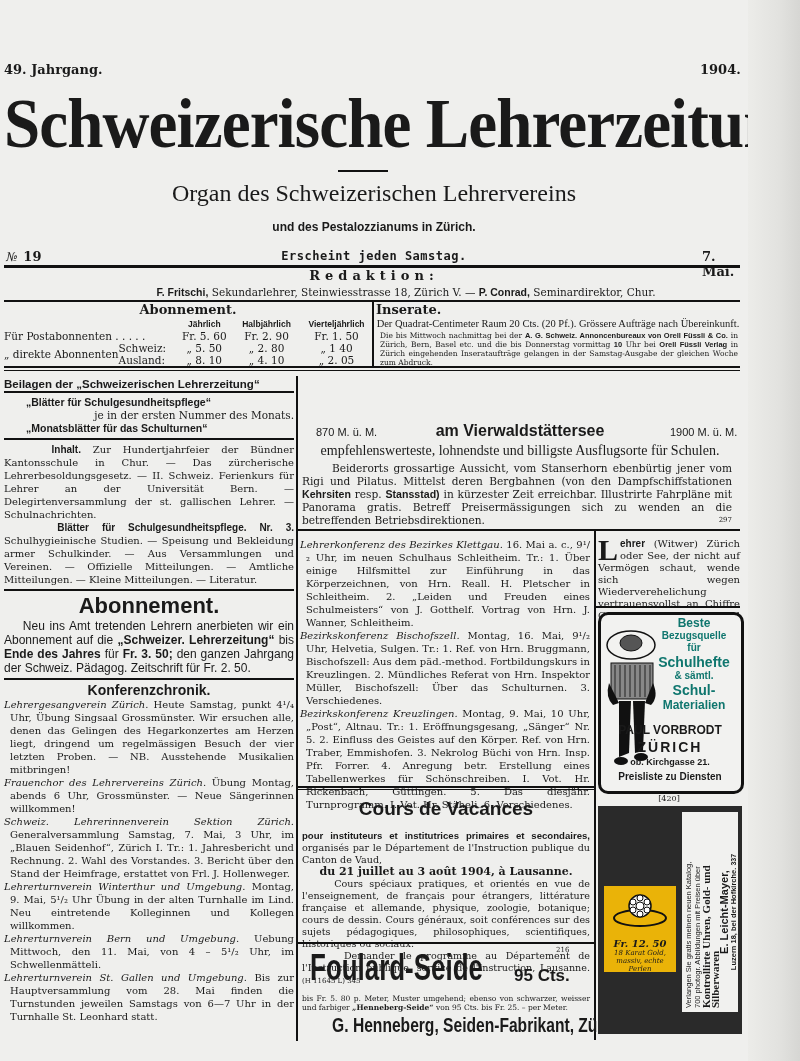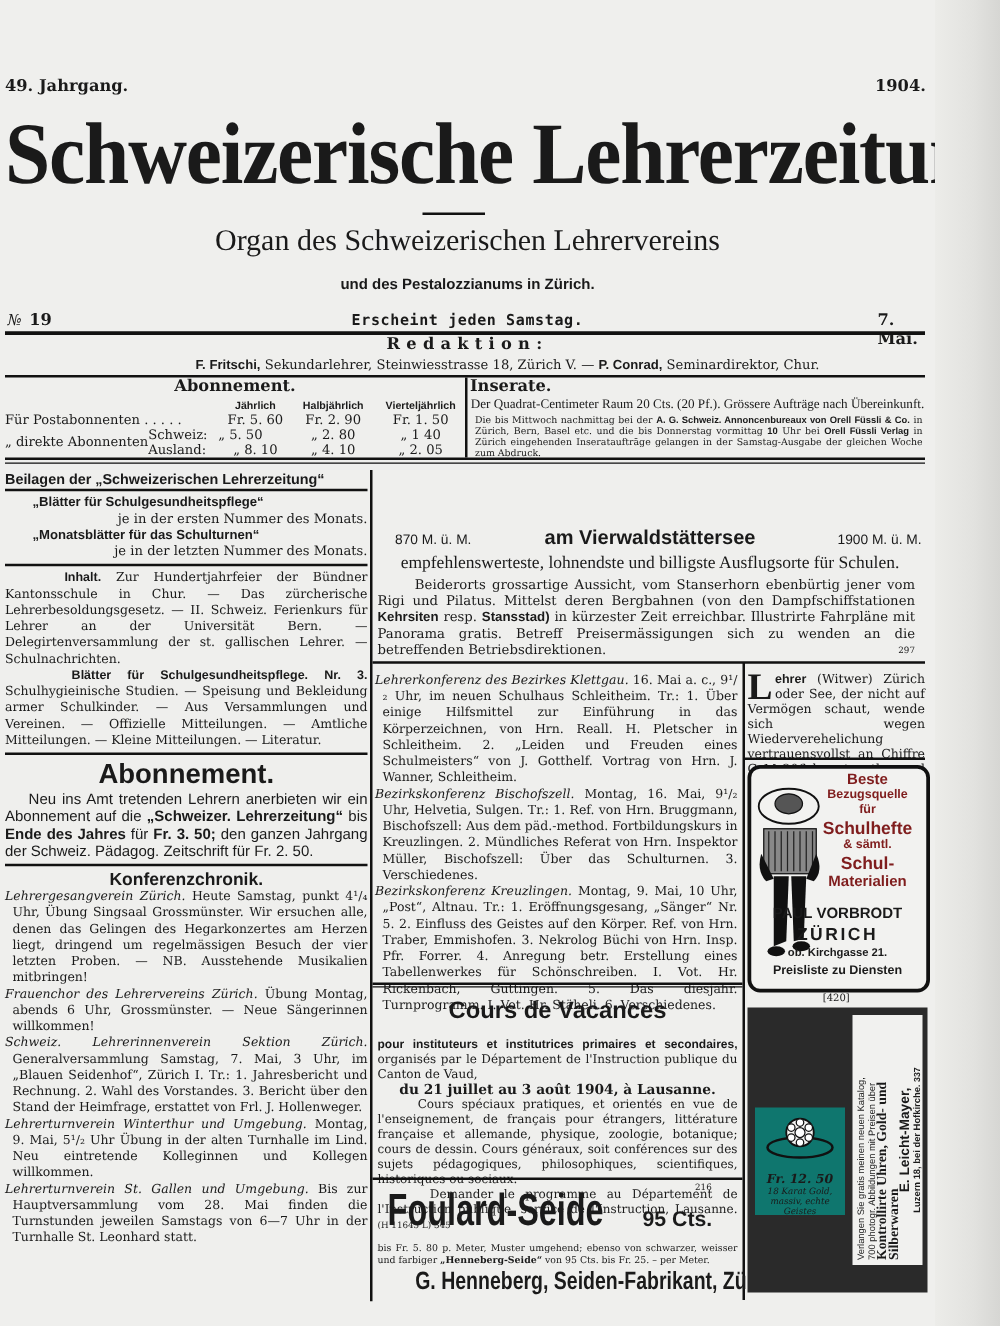--- a/index.html
+++ b/index.html
@@ -76,37 +76,37 @@
   .burg-tag { left: 300px; top: 443px; width: 440px; text-align: center; font-family: "Liberation Serif", serif; font-size: 14px; }
   .burg-body { left: 302px; top: 462px; width: 430px; font-size: 10.6px; line-height: 13px; text-align: justify; }
   .burg-body b { font-family: "Liberation Sans", sans-serif; }
   .num { font-size: 7px; }
 
   .col-mid { left: 300px; top: 538px; width: 290px; }
   .lehrer-ad { left: 598px; top: 538px; width: 142px; font-size: 10px; line-height: 12px; text-align: justify; }
   .dropcap { float: left; font-size: 30px; line-height: 24px; font-weight: bold; margin-right: 2px; font-family: "Liberation Serif", serif; }
 
   .vorbrodt { left: 598px; top: 612px; width: 140px; height: 176px; border: 3px solid #111; border-radius: 10px; background: #f2f2f0; }
-  .vb-text { position: absolute; right: 4px; top: 2px; width: 86px; text-align: center; font-family: "Liberation Sans", sans-serif; font-weight: bold; color: #7f1d1d; }
+  .vb-text { position: absolute; right: 4px; top: 2px; width: 86px; text-align: center; font-family: "Liberation Sans", sans-serif; font-weight: bold; color: #0f766e; }
   .vb-bot { position: absolute; left: 2px; width: 134px; text-align: center; font-family: "Liberation Sans", sans-serif; font-weight: bold; }
   .vb-num { left: 598px; top: 794px; width: 142px; text-align: center; font-size: 8px; }
 
   .cours-h { left: 300px; top: 792px; width: 292px; text-align: center; font-family: "Liberation Sans", sans-serif; font-weight: bold; font-size: 19px; line-height: 34px; white-space: nowrap; }
   .cours-body { left: 302px; top: 830px; width: 288px; font-size: 9.6px; line-height: 12px; text-align: justify; }
   .cours-body b { font-family: "Liberation Sans", sans-serif; }
   .cours-date { text-align: center; font-weight: bold; font-size: 11px; }
 
   .foulard-h { left: 300px; top: 948px; width: 292px; font-family: "Liberation Sans", sans-serif; font-weight: bold; font-size: 36px; line-height: 40px; transform: scaleX(0.72); transform-origin: left top; white-space: nowrap; padding-left: 14px; }
   .foulard-price { left: 514px; top: 966px; font-family: "Liberation Sans", sans-serif; font-weight: bold; font-size: 17px; }
   .foulard-num { left: 556px; top: 946px; font-size: 7px; }
   .foulard-body { left: 302px; top: 994px; width: 288px; font-size: 7.5px; line-height: 9px; text-align: justify; }
   .foulard-firm { left: 300px; top: 1014px; width: 292px; text-align: center; font-family: "Liberation Sans", sans-serif; font-weight: bold; font-size: 20px; white-space: nowrap; transform: scaleX(0.78); transform-origin: center top; }
 
   .leicht { left: 598px; top: 806px; width: 144px; height: 228px; background: #2a2a2a; }
-  .ring-card { position: absolute; left: 6px; top: 80px; width: 72px; height: 86px; background: #0f766e; text-align: center; }
+  .ring-card { position: absolute; left: 6px; top: 80px; width: 72px; height: 86px; background: #eab308; text-align: center; }
   .ring-price { font-family: "DejaVu Serif", serif; font-style: italic; font-weight: bold; font-size: 10px; margin-top: 4px; }
   .ring-desc { font-style: italic; font-size: 7px; line-height: 8px; }
   .leicht-text { position: absolute; left: 84px; top: 6px; width: 56px; height: 200px; background: #f1f1ef; overflow: hidden; }
   .vert { position: absolute; left: 0; top: 200px; width: 200px; transform: rotate(-90deg); transform-origin: 0 0; font-size: 7.5px; line-height: 9px; font-family: "Liberation Sans", sans-serif; padding: 2px 4px; box-sizing: border-box; }
   .vert .big { font-family: "Liberation Serif", serif; font-size: 11px; font-weight: bold; }
   .vert .name { font-family: "Liberation Sans", sans-serif; font-weight: bold; font-size: 11px; text-align: center; }
 </style>
 </head>
 <body>
 
@@ -144,21 +144,21 @@
     </tr>
     <tr>
       <td colspan="2">Für Postabonnenten . . . . .</td>
       <td style="text-align:center">Fr. 5. 60</td>
       <td style="text-align:center">Fr. 2. 90</td>
       <td style="text-align:center">Fr. 1. 50</td>
     </tr>
     <tr>
       <td rowspan="2">„ direkte Abonnenten</td>
       <td>Schweiz:</td>
-      <td style="">„ 5. 50</td>
+      <td style="text-align:center">„ 5. 50</td>
       <td style="text-align:center">„ 2. 80</td>
       <td style="text-align:center">„ 1 40</td>
     </tr>
     <tr>
       <td>Ausland:</td>
       <td style="text-align:center">„ 8. 10</td>
       <td style="text-align:center">„ 4. 10</td>
       <td style="text-align:center">„ 2. 05</td>
     </tr>
   </tbody>
@@ -181,21 +181,20 @@
 
   <div class="vr" style="left:296px;top:376px;height:665px;"></div>
   <div class="vr" style="left:594px;top:530px;height:510px;"></div>
 
   <div class="abs col-left">
     <div class="beil-h">Beilagen der „Schweizerischen Lehrerzeitung“</div>
     <div style="height:2px;background:#111;margin:1px 0 3px;"></div>
     <div class="beil-item">„Blätter für Schulgesundheitspflege“</div>
     <div class="beil-sub">je in der ersten Nummer des Monats.</div>
     <div class="beil-item">„Monatsblätter für das Schulturnen“</div>
-    <div class="beil-sub">je in der letzten Nummer des Monats.</div>
     <div style="height:2px;background:#111;margin:3px 0 3px;"></div>
     <div class="inhalt">
       &nbsp;&nbsp;&nbsp;&nbsp;<b>Inhalt.</b>
       <span>Zur Hundertjahrfeier der Bündner Kantonsschule in Chur. — Das zürcherische Lehrerbesoldungsgesetz. — II. Schweiz. Ferienkurs für Lehrer an der Universität Bern. — Delegirtenversammlung der st. gallischen Lehrer. — Schulnachrichten.</span><br>
       &nbsp;&nbsp;&nbsp;&nbsp;<b>Blätter für Schulgesundheitspflege. Nr. 3.</b>
       <span>Schulhygieinische Studien. — Speisung und Bekleidung armer Schulkinder. — Aus Versammlungen und Vereinen. — Offizielle Mitteilungen. — Amtliche Mitteilungen. — Kleine Mitteilungen. — Literatur.</span>
     </div>
     <div style="height:2px;background:#111;margin:3px 0 2px;"></div>
     <div class="abo2-h">Abonnement.</div>
     <div class="abo2-t">
@@ -206,20 +205,21 @@
       <span>für</span>
       <b>Fr. 3. 50;</b>
       <span>den ganzen Jahrgang der Schweiz. Pädagog. Zeitschrift für Fr. 2. 50.</span>
     </div>
     <div style="height:2px;background:#111;margin:3px 0 2px;"></div>
     <div class="konf-h">Konferenzchronik.</div>
     <p class="kp"><i>Lehrergesangverein Zürich.</i> <span>Heute Samstag, punkt 4¹/₄ Uhr, Übung Singsaal Grossmünster. Wir ersuchen alle, denen das Gelingen des Hegarkonzertes am Herzen liegt, dringend um regelmässigen Besuch der vier letzten Proben. — NB. Ausstehende Musikalien mitbringen!</span></p>
     <p class="kp"><i>Frauenchor des Lehrervereins Zürich.</i> <span>Übung Montag, abends 6 Uhr, Grossmünster. — Neue Sängerinnen willkommen!</span></p>
     <p class="kp"><i>Schweiz. Lehrerinnenverein Sektion Zürich.</i> <span>Generalversammlung Samstag, 7. Mai, 3 Uhr, im „Blauen Seidenhof“, Zürich I. Tr.: 1. Jahresbericht und Rechnung. 2. Wahl des Vorstandes. 3. Bericht über den Stand der Heimfrage, erstattet von Frl. J. Hollenweger.</span></p>
     <p class="kp"><i>Lehrerturnverein Winterthur und Umgebung.</i> <span>Montag, 9. Mai, 5¹/₂ Uhr Übung in der alten Turnhalle im Lind. Neu eintretende Kolleginnen und Kollegen willkommen.</span></p>
+    <p class="kp"><i>Lehrerturnverein Bern und Umgebung.</i> <span>Uebung Mittwoch, den 11. Mai, von 4 – 5¹/₂ Uhr, im Schwellenmätteli.</span></p>
     <p class="kp"><i>Lehrerturnverein St. Gallen und Umgebung.</i> <span>Bis zur Hauptversammlung vom 28. Mai finden die Turnstunden jeweilen Samstags von 6—7 Uhr in der Turnhalle St. Leonhard statt.</span></p>
 
   </div>
 
   <div class="abs burg-sub">
     <span class="m1">870 M. ü. M.</span>
     <span class="m2">am Vierwaldstättersee</span>
     <span class="m3">1900 M. ü. M.</span>
   </div>
   <div class="abs burg-tag">empfehlenswerteste, lohnendste und billigste Ausflugsorte für Schulen.</div>
@@ -315,21 +315,21 @@
         <circle cx="30" cy="16" r="4" fill="#fff" stroke="#111"></circle>
         <circle cx="23" cy="12" r="3" fill="#fff" stroke="#111"></circle>
           <circle cx="37" cy="12" r="3" fill="#fff" stroke="#111"></circle>
         <circle cx="23" cy="20" r="3" fill="#fff" stroke="#111"></circle>
           <circle cx="37" cy="20" r="3" fill="#fff" stroke="#111"></circle>
         <circle cx="30" cy="8" r="3" fill="#fff" stroke="#111"></circle>
           <circle cx="30" cy="24" r="3" fill="#fff" stroke="#111"></circle>
       </svg>
       <div class="ring-price">Fr. 12. 50</div>
       <div class="ring-desc">18 Karat Gold,</div>
-      <div class="ring-desc">massiv, echte Geistes</div>
+      <div class="ring-desc">massiv, echte Perlen</div>
     </div>
     <div class="leicht-text">
       <div class="vert">
         <div>Verlangen Sie gratis meinen neuen Katalog,</div>
         <div>700 photogr. Abbildungen mit Preisen über</div>
         <div class="big">Kontrollirte Uhren, Gold- und Silberwaren</div>
         <div class="name">E. Leicht-Mayer,</div>
         <div style="font-weight:bold;text-align:center;"><span>Luzern 18, bei der Hofkirche.</span> <span class="num">337</span></div>
       </div>
     </div>

